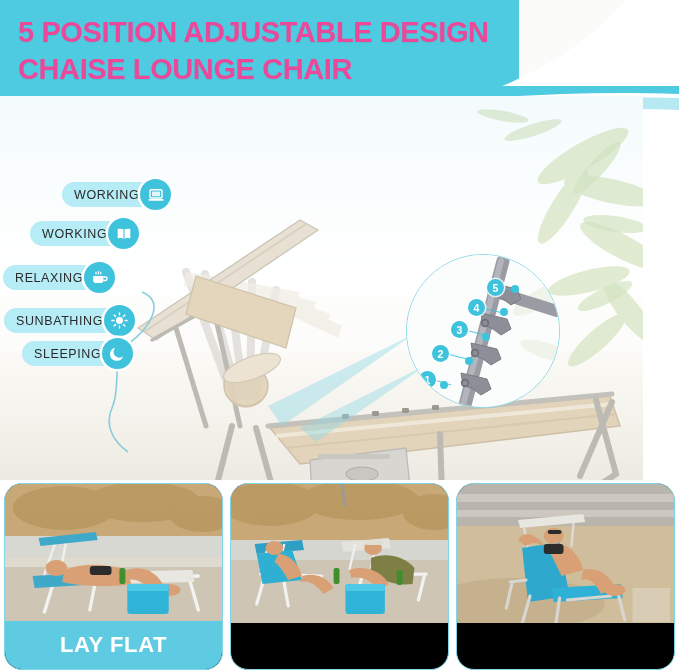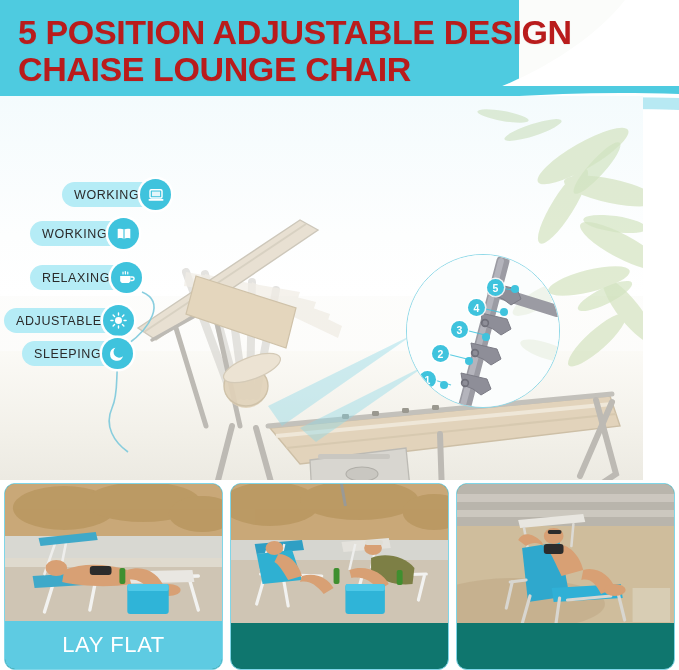--- a/index.html
+++ b/index.html
@@ -4,22 +4,22 @@
 <style>
   html,body{margin:0;padding:0;background:#fff;}
   body{width:679px;height:670px;overflow:hidden;
        font-family:"Liberation Sans","DejaVu Sans",sans-serif;}
   #root{position:relative;width:679px;height:670px;overflow:hidden;background:#fff;}
 
   
   .header{position:absolute;left:0;top:0;width:679px;height:104px;overflow:hidden;}
   .hdr-bg{position:absolute;inset:0;background:#4ecbe0;}
   .hdr-foliage{position:absolute;right:0;top:0;width:160px;height:104px;overflow:hidden;}
-  .title{position:absolute;left:18px;top:14px;width:620px;color:#b91c1c;
-         font-size:34px;line-height:37px;font-weight:bold;letter-spacing:-0.4px;
+  .title{position:absolute;left:18px;top:14px;width:620px;color:#ec4899;
+         font-size:29px;line-height:37px;font-weight:bold;letter-spacing:-0.4px;
          text-transform:uppercase;white-space:pre-line;
          text-shadow:0 1px 1px rgba(0,0,0,0.05);}
 
   
   .wave{position:absolute;left:0;top:86px;width:679px;height:46px;overflow:hidden;}
 
   
   .hero{position:absolute;left:0;top:96px;width:643px;height:384px;overflow:hidden;
         background:linear-gradient(#ffffff 0%,#fdfdfc 45%,#fbfaf7 100%);}
   .hero-sky{position:absolute;left:0;top:0;width:679px;height:200px;
@@ -41,22 +41,22 @@
   .detail{position:absolute;left:406px;top:158px;width:152px;height:152px;border-radius:50%;
           border:1.6px solid #8fd9e8;background:rgba(255,255,255,0.55);overflow:hidden;}
   .numbadge{position:absolute;width:17px;height:17px;border-radius:50%;background:#3fc3dd;
             color:#ffffff;font-size:10.5px;font-weight:bold;display:flex;
             align-items:center;justify-content:center;box-shadow:0 0 0 1.5px rgba(255,255,255,.85);}
   .dot{position:absolute;width:8px;height:8px;border-radius:50%;background:#3fc3dd;}
 
   
   .panels{position:absolute;left:0;top:483px;width:679px;height:187px;
           display:flex;gap:7px;padding:0 4px;box-sizing:border-box;}
-  .panel{position:relative;flex:1;border:1.6px solid #7fd6e8;border-radius:11px;
-         overflow:hidden;background:#0f766e;}
+  .panel{position:relative;flex:1;border:1.6px solid #7fd6e8;border-radius:18px;
+         overflow:hidden;background:#000000;font-weight:bold;}
   .panel-photo{position:absolute;left:0;top:0;right:0;height:139px;overflow:hidden;}
   .panel-cap{position:absolute;left:0;bottom:0;width:100%;height:48px;background:#5ecbe2;
              display:flex;align-items:center;justify-content:center;
              color:#ffffff;font-size:22px;letter-spacing:0.6px;text-transform:uppercase;}
 </style>
 </head>
 <body>
 
 <div id="root">
 
@@ -212,37 +212,37 @@
         <span>WORKING</span>
         <span class="ico">
           <svg width="18" height="18" viewBox="0 0 24 24">
             <path d="M12 6.4 C9.6 4.6 6.4 4.6 3.6 5.4 L3.6 18 C6.4 17.2 9.6 17.2 12 19 Z" fill="#fff"></path>
             <path d="M12 6.4 C14.4 4.6 17.6 4.6 20.4 5.4 L20.4 18 C17.6 17.2 14.4 17.2 12 19 Z" fill="#fff"></path>
             <path d="M12 6.4 L12 19" stroke="#3fc3dd" stroke-width="1.5"></path>
           </svg>
         </span>
       </div>
 
-      <div class="pill" style="left:30px;top:169px;">
+      <div class="pill" style="left:3px;top:169px;">
         <span>RELAXING</span>
         <span class="ico">
           <svg width="19" height="19" viewBox="0 0 24 24">
             <path d="M4 10 L17 10 L17 15.4 C17 17.6 15.4 19 13.4 19 L7.6 19 C5.6 19 4 17.6 4 15.4 Z" fill="#fff"></path>
             <path d="M17 11.4 L19.4 11.4 C20.8 11.4 21.6 12.4 21.6 13.6 C21.6 14.8 20.8 15.8 19.4 15.8 L17 15.8" fill="none" stroke="#fff" stroke-width="1.8"></path>
             <g stroke="#fff" stroke-width="1.5" stroke-linecap="round">
               <path d="M7.6 7.6 L7.6 5.2"></path>
                 <path d="M10.6 7.6 L10.6 4.4"></path>
                 <path d="M13.6 7.6 L13.6 5.2"></path>
             </g>
           </svg>
         </span>
       </div>
 
       <div class="pill" style="left:4px;top:212px;">
-        <span>ADJUSTABLE</span>
+        <span>SUNBATHING</span>
         <span class="ico">
           <svg width="19" height="19" viewBox="0 0 24 24">
             <circle cx="12" cy="12" r="4.4" fill="#fff"></circle>
             <g stroke="#fff" stroke-width="1.8" stroke-linecap="round">
               <path d="M12 2.4 L12 5"></path>
                 <path d="M12 19 L12 21.6"></path>
               <path d="M2.4 12 L5 12"></path>
                 <path d="M19 12 L21.6 12"></path>
               <path d="M5.2 5.2 L7 7"></path>
                 <path d="M17 17 L18.8 18.8"></path>

